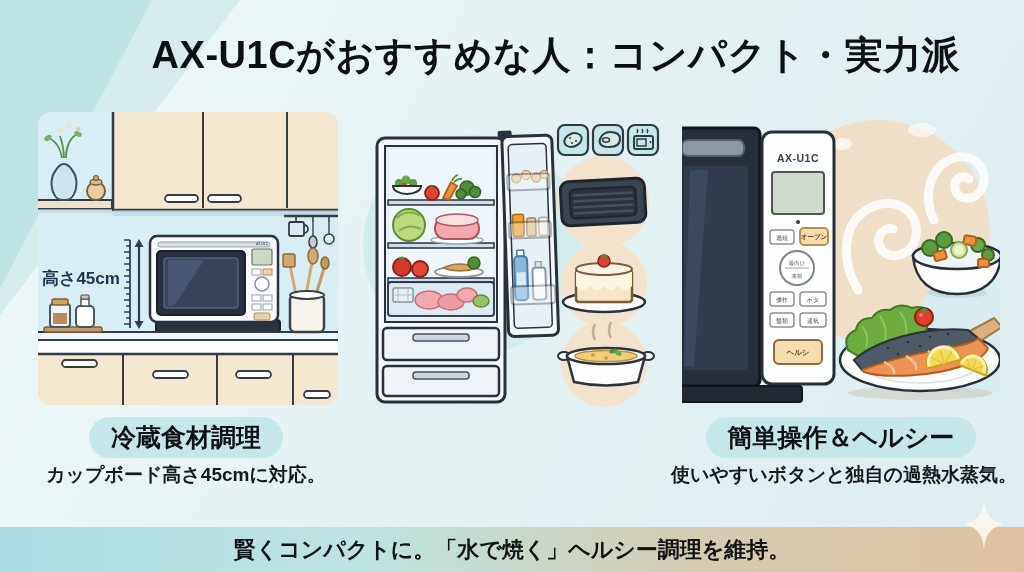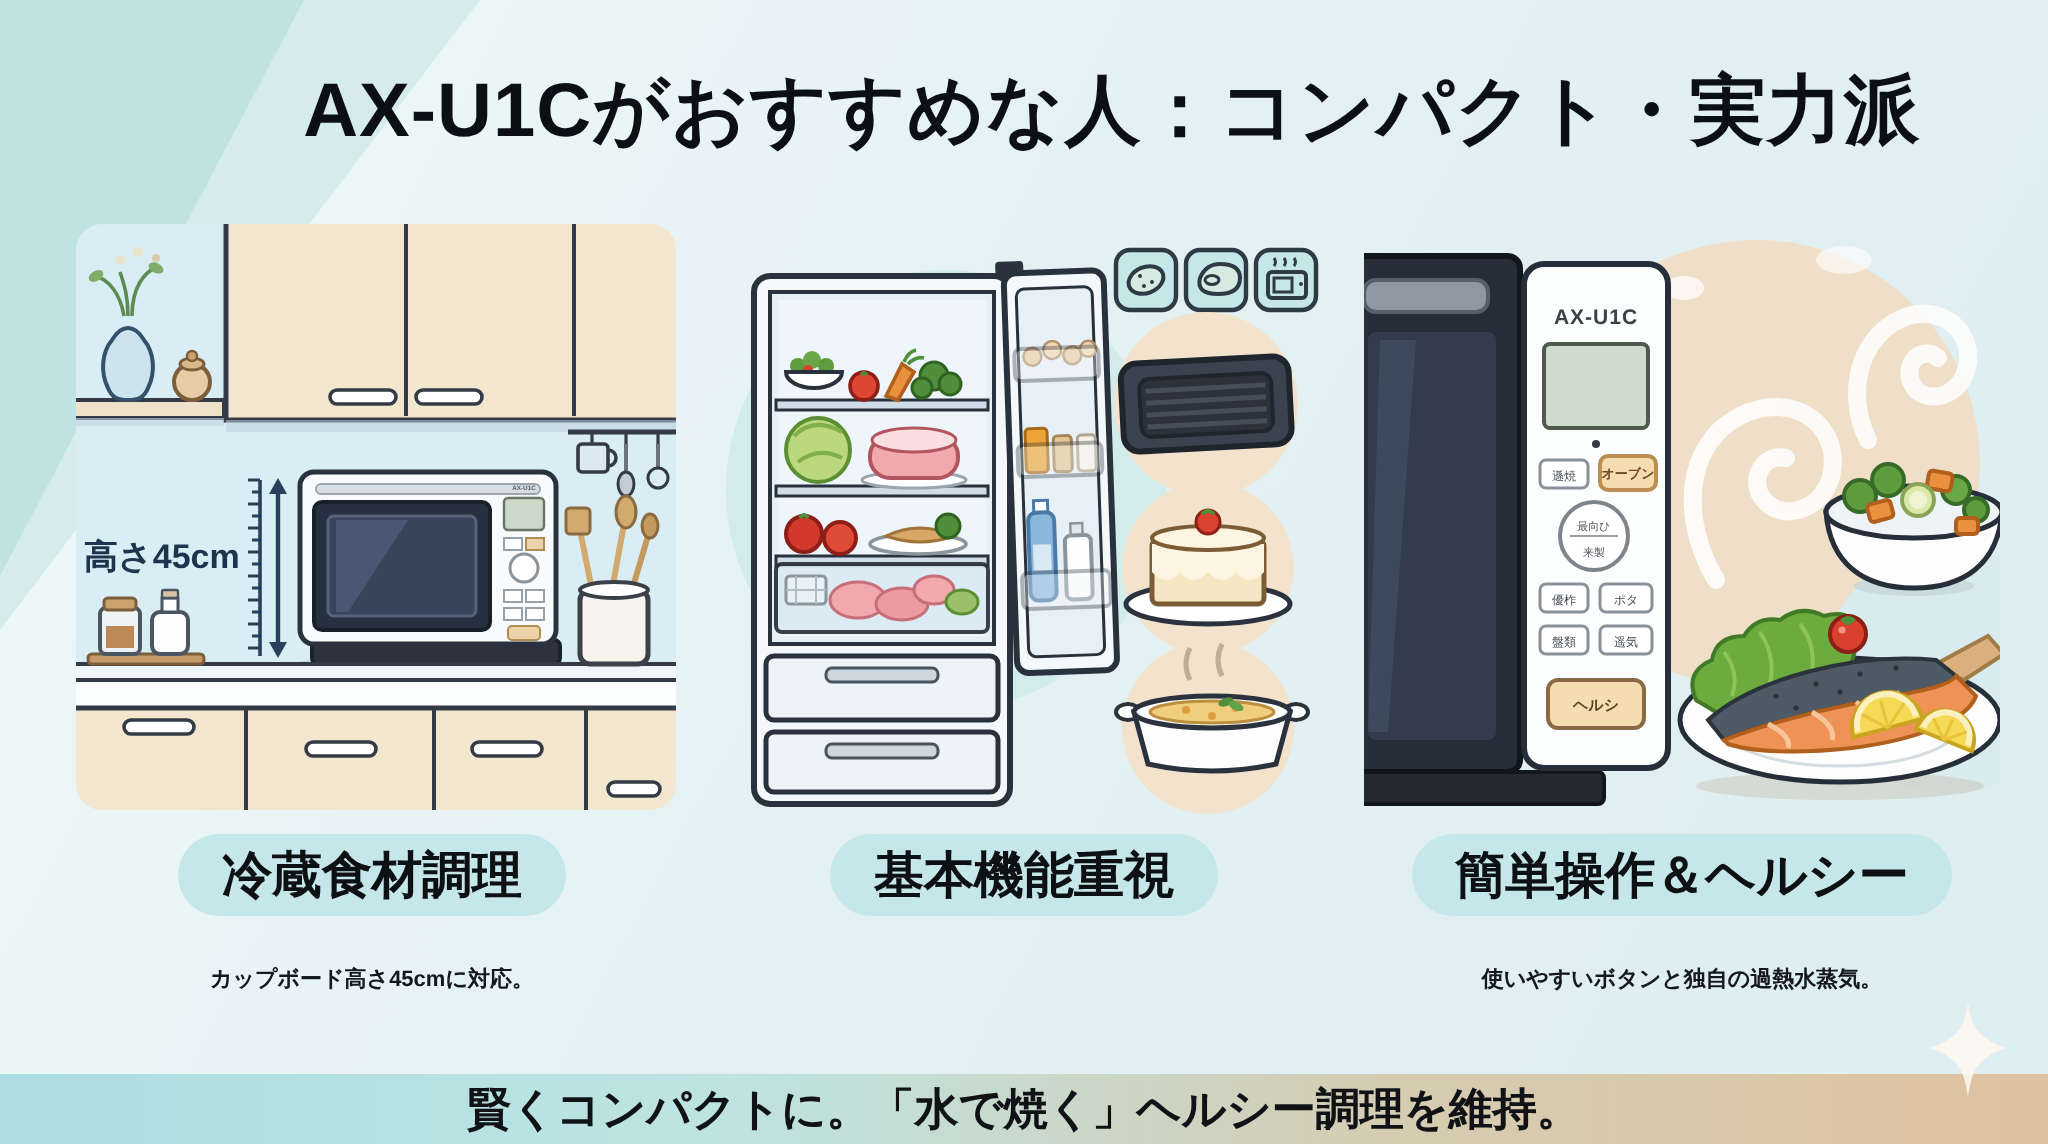--- a/index.html
+++ b/index.html
@@ -16,23 +16,23 @@
               white-space:nowrap;padding-left:44px;}
   .panel{position:absolute;}
   .panel-kitchen{left:38px;top:112px;}
   .panel-fridge{left:355px;top:110px;}
   .panel-oven{left:682px;top:110px;}
   .feature{position:absolute;top:417px;width:340px;text-align:center;}
   .f1{left:16px;} .f2{left:342px;} .f3{left:671px;}
   .pill{display:inline-block;background:#c6e7ea;border-radius:24px;
         padding:4px 22px;font-size:25px;font-weight:800;color:#0e1114;
         white-space:nowrap;}
-  .caption{margin-top:24px;font-size:11px;font-weight:700;color:#15181c;
+  .caption{margin-top:4px;font-size:19px;font-weight:700;color:#15181c;
            white-space:nowrap;}
-  .footer-band{position:absolute;left:0;bottom:0;width:1024px;height:35px;
+  .footer-band{position:absolute;left:0;bottom:0;width:1024px;height:45px;
       background:linear-gradient(90deg,#abdde2 0%,#bee4e2 35%,#d5ccb2 68%,#decuna 100%);
       background:linear-gradient(90deg,#abdde2 0%,#bee4e2 35%,#d5ccb2 68%,#dec2a0 100%);
       display:flex;align-items:center;justify-content:center;}
   .footer-text{font-size:22px;font-weight:800;color:#101216;white-space:nowrap;}
   .sparkle{position:absolute;right:18px;bottom:22px;}
   svg text{font-family:"Liberation Sans","DejaVu Sans",sans-serif;}
 </style>
 </head>
 <body>
 
@@ -397,21 +397,20 @@
         </g>
       </g>
     </g>
   </svg>
 
   <div class="feature f1">
     <span class="pill">冷蔵食材調理</span>
     <div class="caption">カップボード高さ45cmに対応。</div>
   </div>
   <div class="feature f2">
-    <span class="pill">基本機能重視</span>
   </div>
   <div class="feature f3">
     <span class="pill">簡単操作＆ヘルシー</span>
     <div class="caption">使いやすいボタンと独自の過熱水蒸気。</div>
   </div>
 
   <div class="footer-band">
     <span class="footer-text">賢くコンパクトに。「水で焼く」ヘルシー調理を維持。</span>
   </div>
   <svg class="sparkle" width="44" height="50" viewBox="0 0 44 50">

